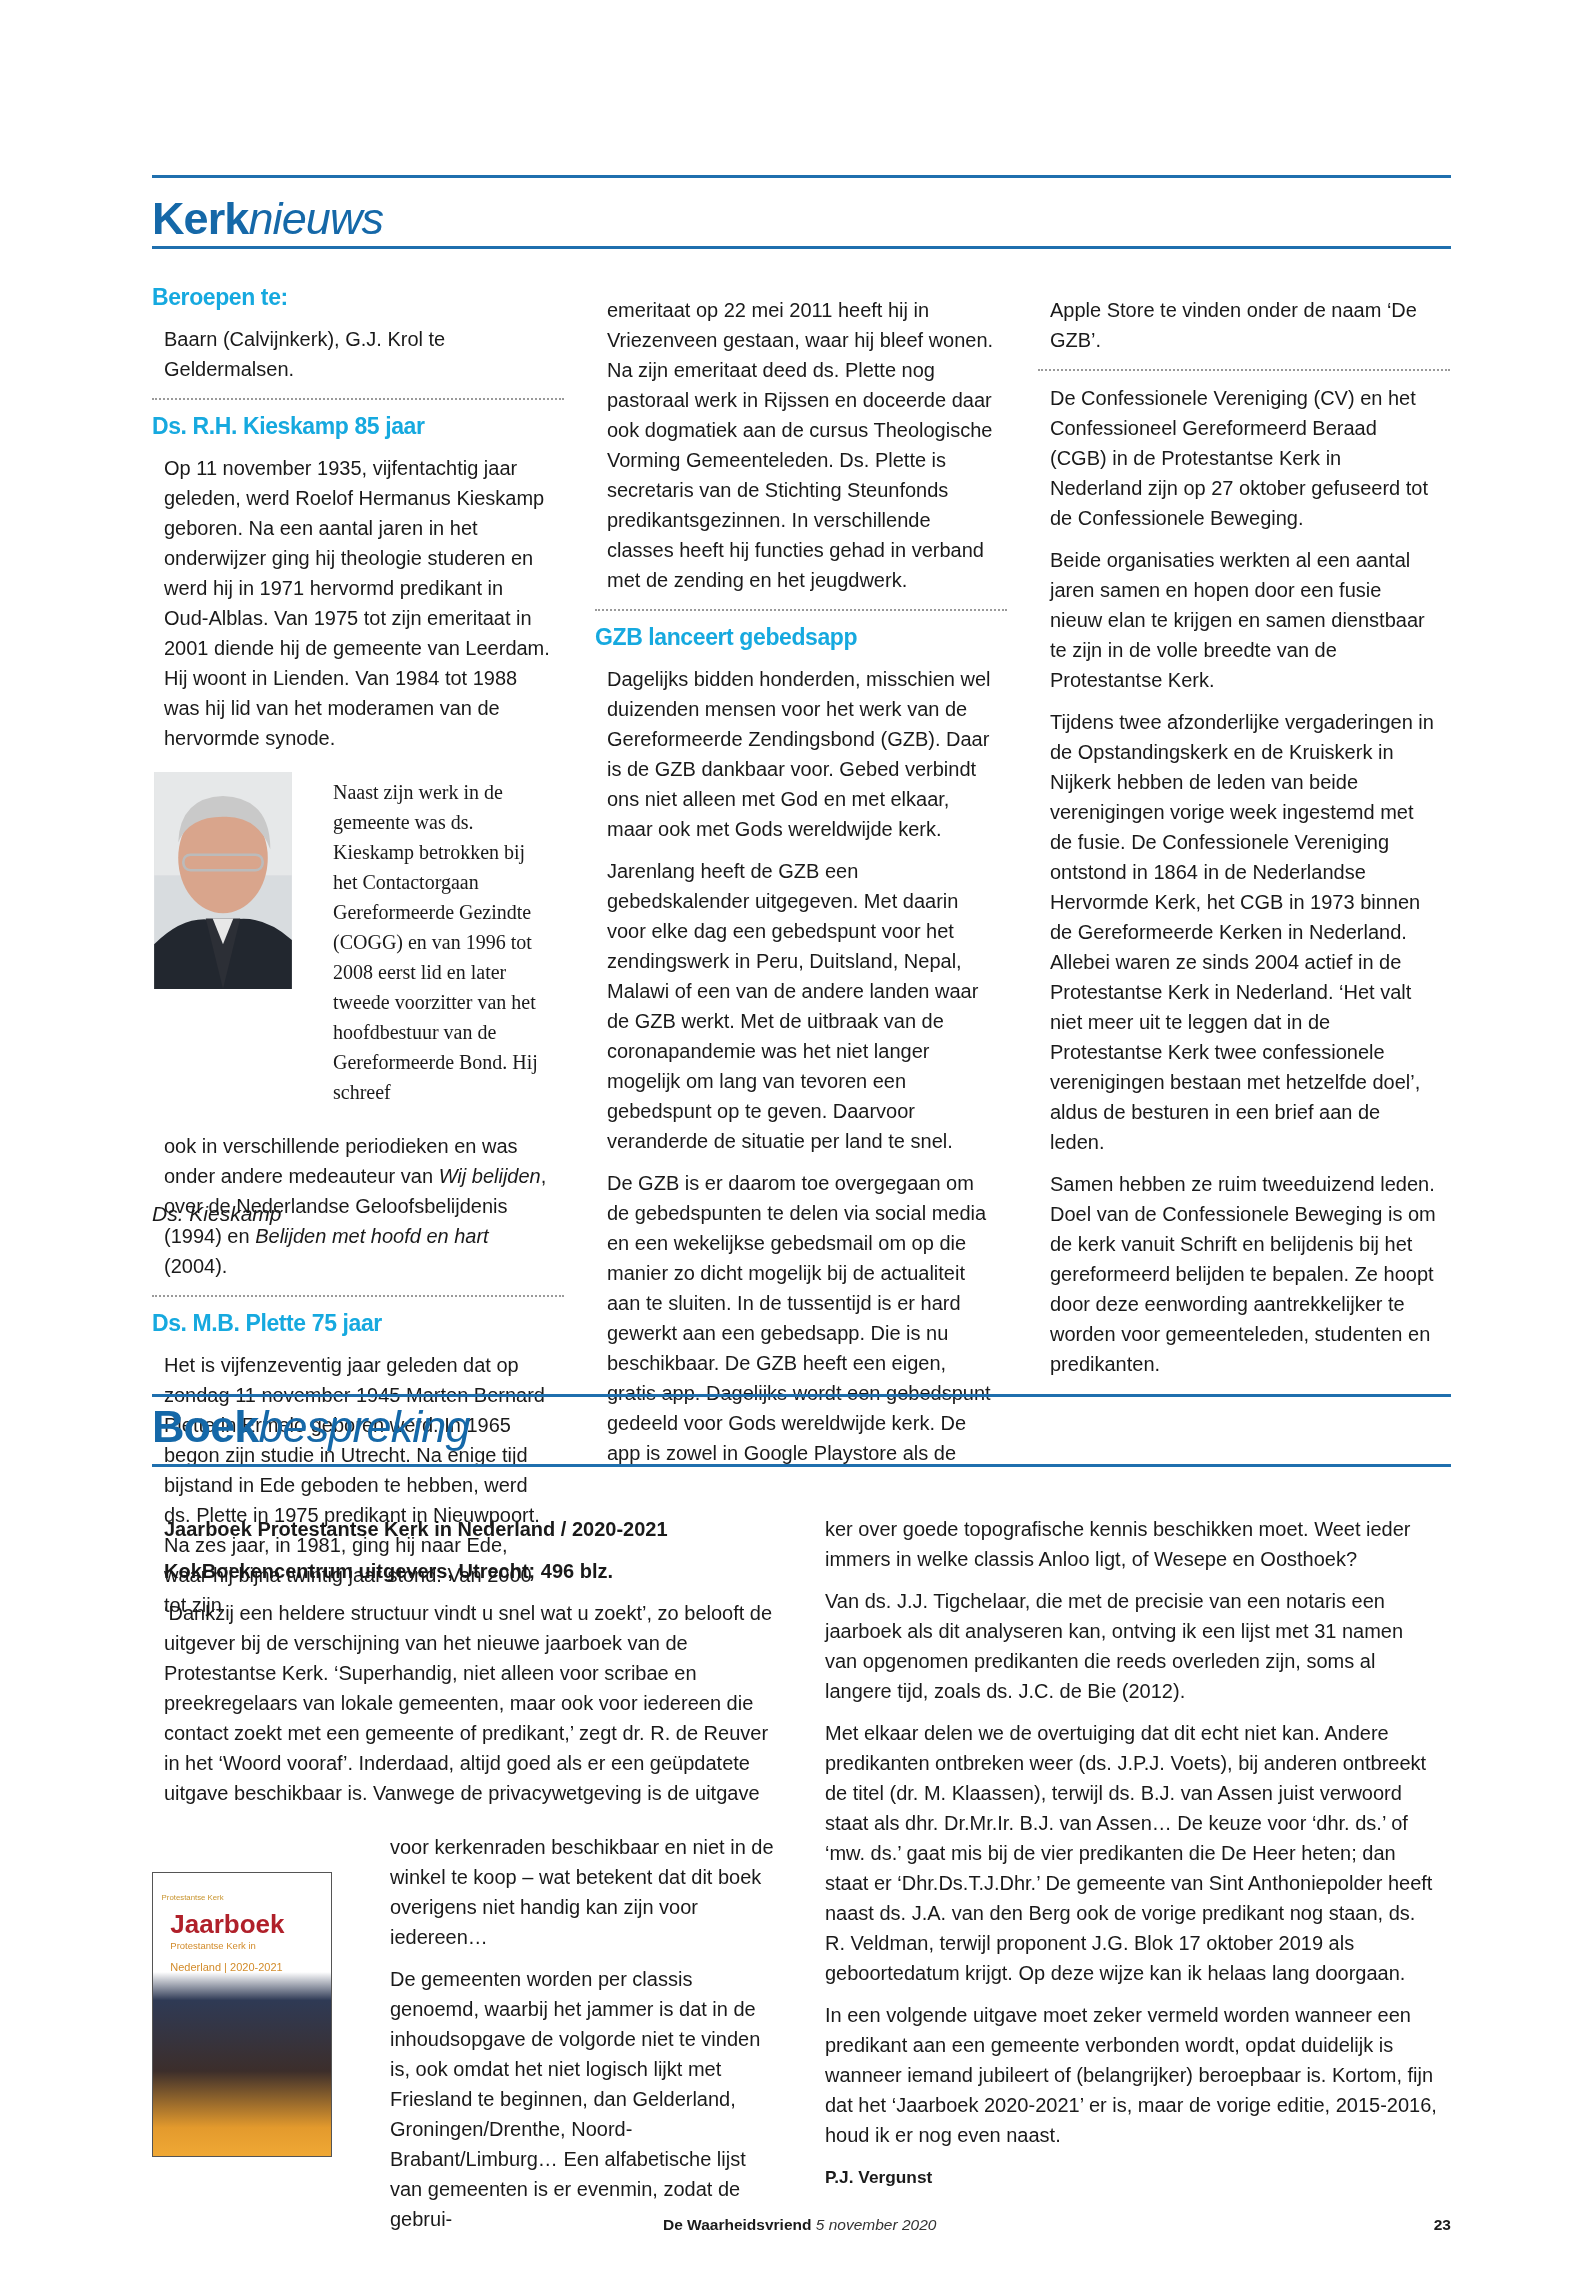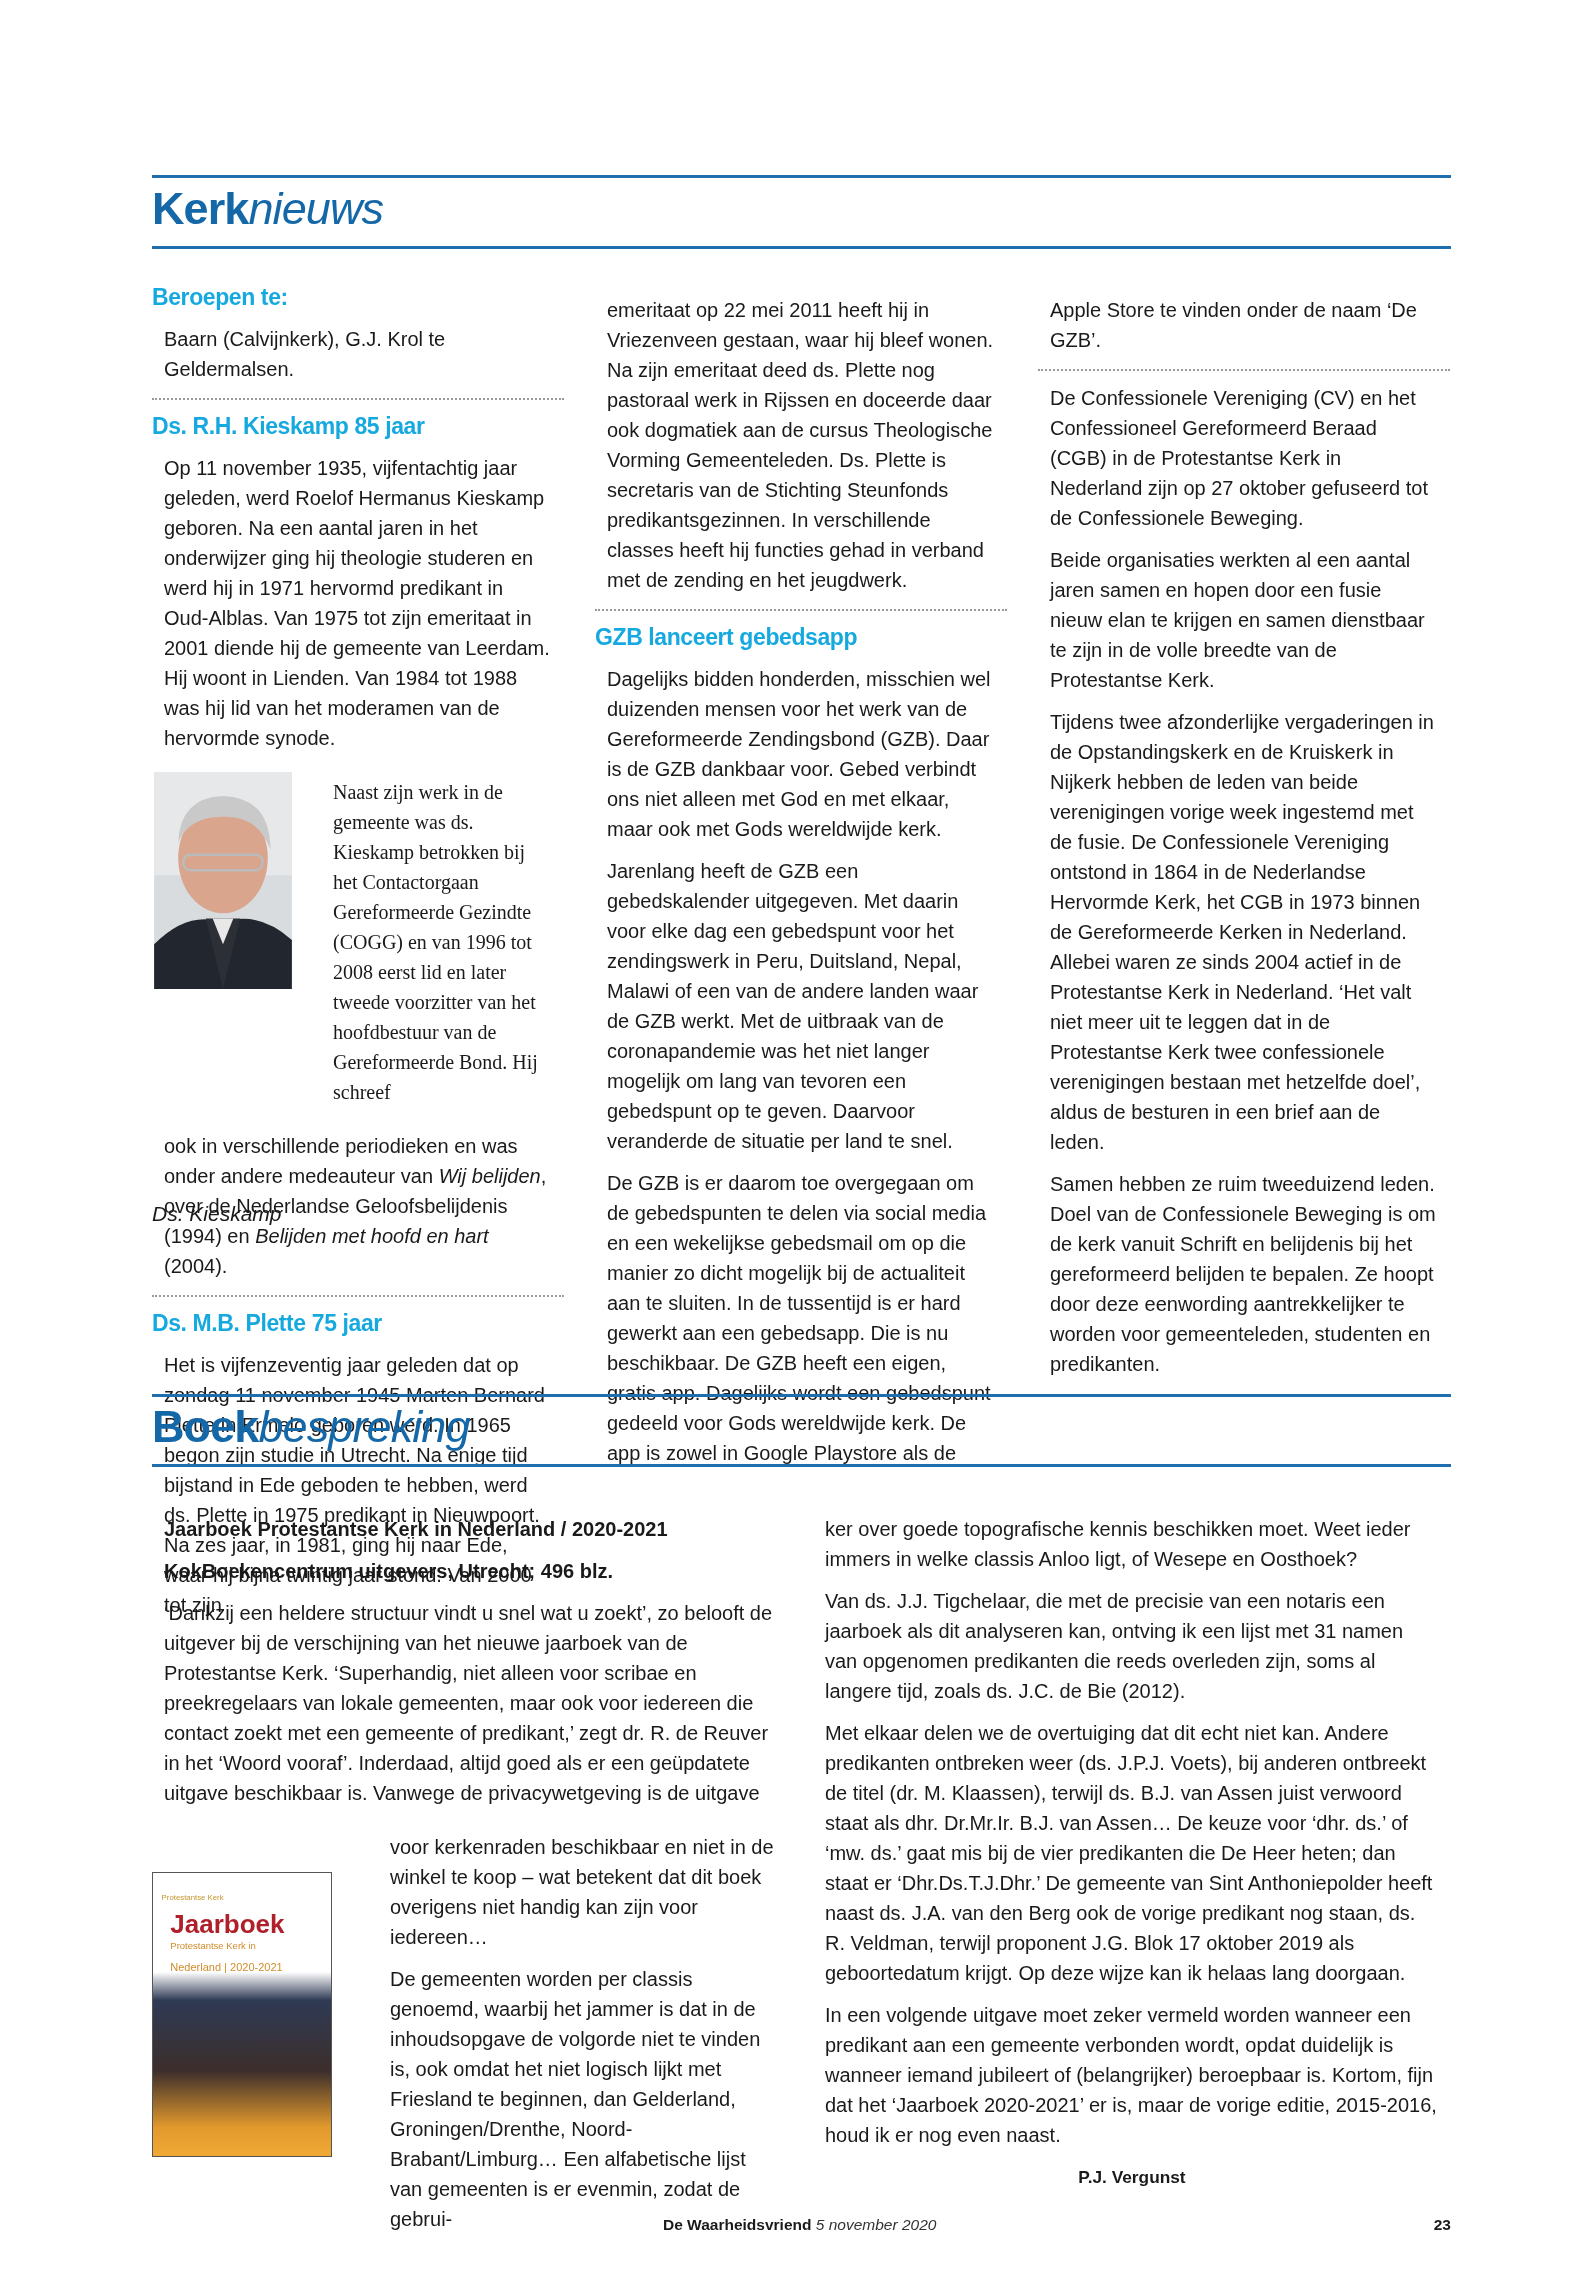--- a/index.html
+++ b/index.html
@@ -17,21 +17,21 @@
   .bold { font-weight:bold; }
   .it { font-style:italic; }
   .footer { position:absolute; top:2216px; font-size:15.5px; }
 </style>
 </head>
 <body>
 
 <div class="page">
 
   <div class="rule" style="top:175px"></div>
-  <div class="section-title" style="top:183px">
+  <div class="section-title" style="top:193px">
     <span class="b">Kerk</span><span class="i">nieuws</span>
   </div>
   <div class="rule" style="top:246px"></div>
 
   <div class="col" style="left:0; top:283px; width:412px;">
     <div class="h">Beroepen te:</div>
     <p>Baarn (Calvijnkerk), G.J. Krol te Geldermalsen.</p>
     <div class="dots"></div>
     <div class="h">Ds. R.H. Kieskamp 85 jaar</div>
     <p>Op 11 november 1935, vijfentachtig jaar geleden, werd Roelof Hermanus Kieskamp geboren. Na een aantal jaren in het onderwijzer ging hij theologie studeren en werd hij in 1971 hervormd predikant in Oud-Alblas. Van 1975 tot zijn emeritaat in 2001 diende hij de gemeente van Leerdam. Hij woont in Lienden. Van 1984 tot 1988 was hij lid van het moderamen van de hervormde synode.</p>
@@ -101,21 +101,21 @@
         <p>De gemeenten worden per classis genoemd, waarbij het jammer is dat in de inhoudsopgave de volgorde niet te vinden is, ook omdat het niet logisch lijkt met Friesland te beginnen, dan Gelderland, Groningen/Drenthe, Noord-Brabant/Limburg… Een alfabetische lijst van gemeenten is er evenmin, zodat de gebrui-</p>
       </div>
     </div>
   </div>
 
   <div class="col" style="left:661px; top:1502px; width:638px;">
     <p>ker over goede topografische kennis beschikken moet. Weet ieder immers in welke classis Anloo ligt, of Wesepe en Oosthoek?</p>
     <p>Van ds. J.J. Tigchelaar, die met de precisie van een notaris een jaarboek als dit analyseren kan, ontving ik een lijst met 31 namen van opgenomen predikanten die reeds overleden zijn, soms al langere tijd, zoals ds. J.C. de Bie (2012).</p>
     <p>Met elkaar delen we de overtuiging dat dit echt niet kan. Andere predikanten ontbreken weer (ds. J.P.J. Voets), bij anderen ontbreekt de titel (dr. M. Klaassen), terwijl ds. B.J. van Assen juist verwoord staat als dhr. Dr.Mr.Ir. B.J. van Assen… De keuze voor ‘dhr. ds.’ of ‘mw. ds.’ gaat mis bij de vier predikanten die De Heer heten; dan staat er ‘Dhr.Ds.T.J.Dhr.’ De gemeente van Sint Anthoniepolder heeft naast ds. J.A. van den Berg ook de vorige predikant nog staan, ds. R. Veldman, terwijl proponent J.G. Blok 17 oktober 2019 als geboortedatum krijgt. Op deze wijze kan ik helaas lang doorgaan.</p>
     <p>In een volgende uitgave moet zeker vermeld worden wanneer een predikant aan een gemeente verbonden wordt, opdat duidelijk is wanneer iemand jubileert of (belangrijker) beroepbaar is. Kortom, fijn dat het ‘Jaarboek 2020-2021’ er is, maar de vorige editie, 2015-2016, houd ik er nog even naast.</p>
-    <p class="bold" style="text-align:center; font-size:17.3px;">P.J. Vergunst</p>
+    <p class="bold" style="text-align:left; font-size:17.3px;">P.J. Vergunst</p>
   </div>
 
   <div class="footer" style="left:511px;">
     <span class="bold">De Waarheidsvriend</span>
     <span class="it" style="color:#333;">5 november 2020</span>
   </div>
   <div class="footer bold" style="right:0; text-align:right;">23</div>
 </div>
 
 

